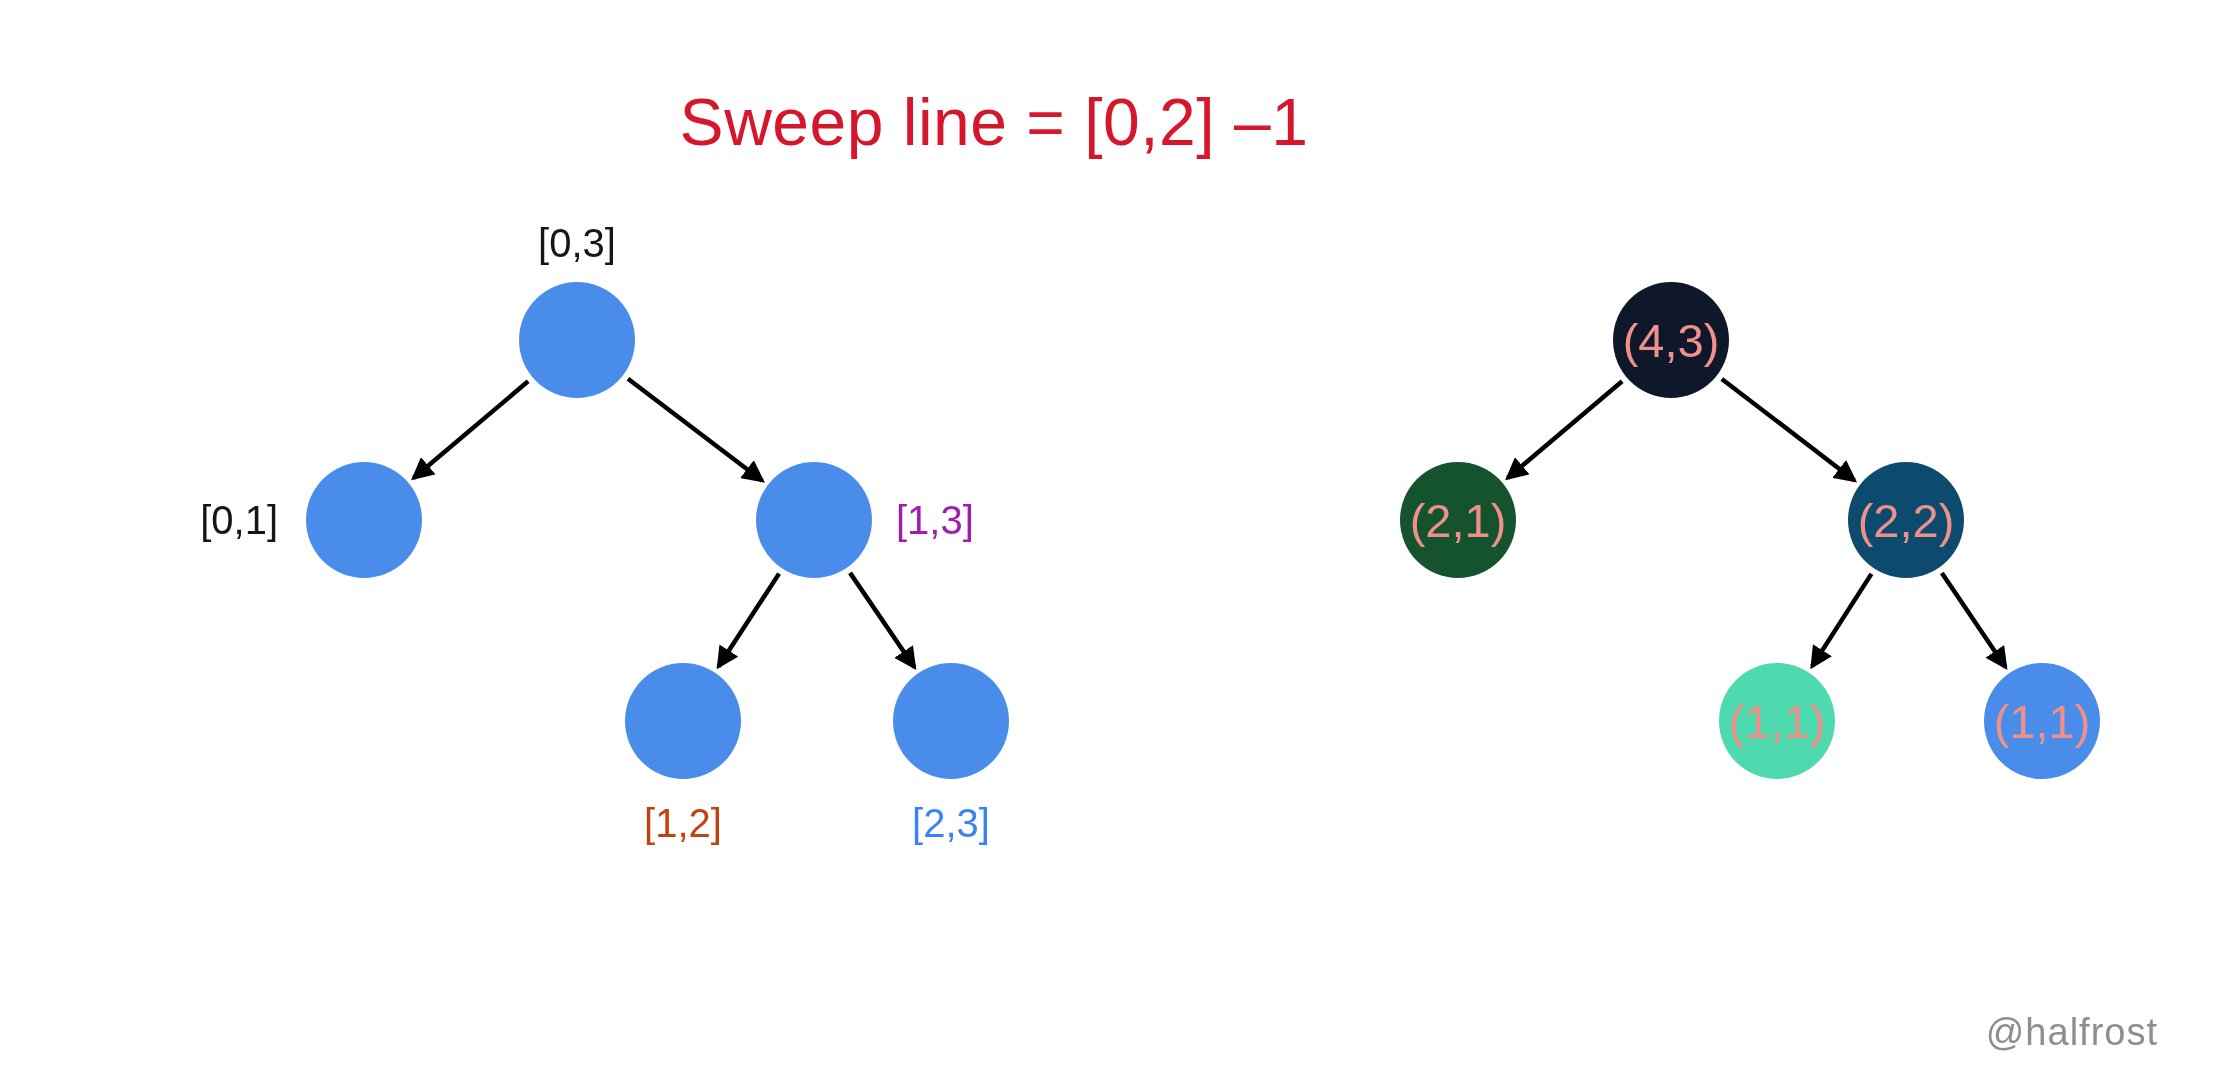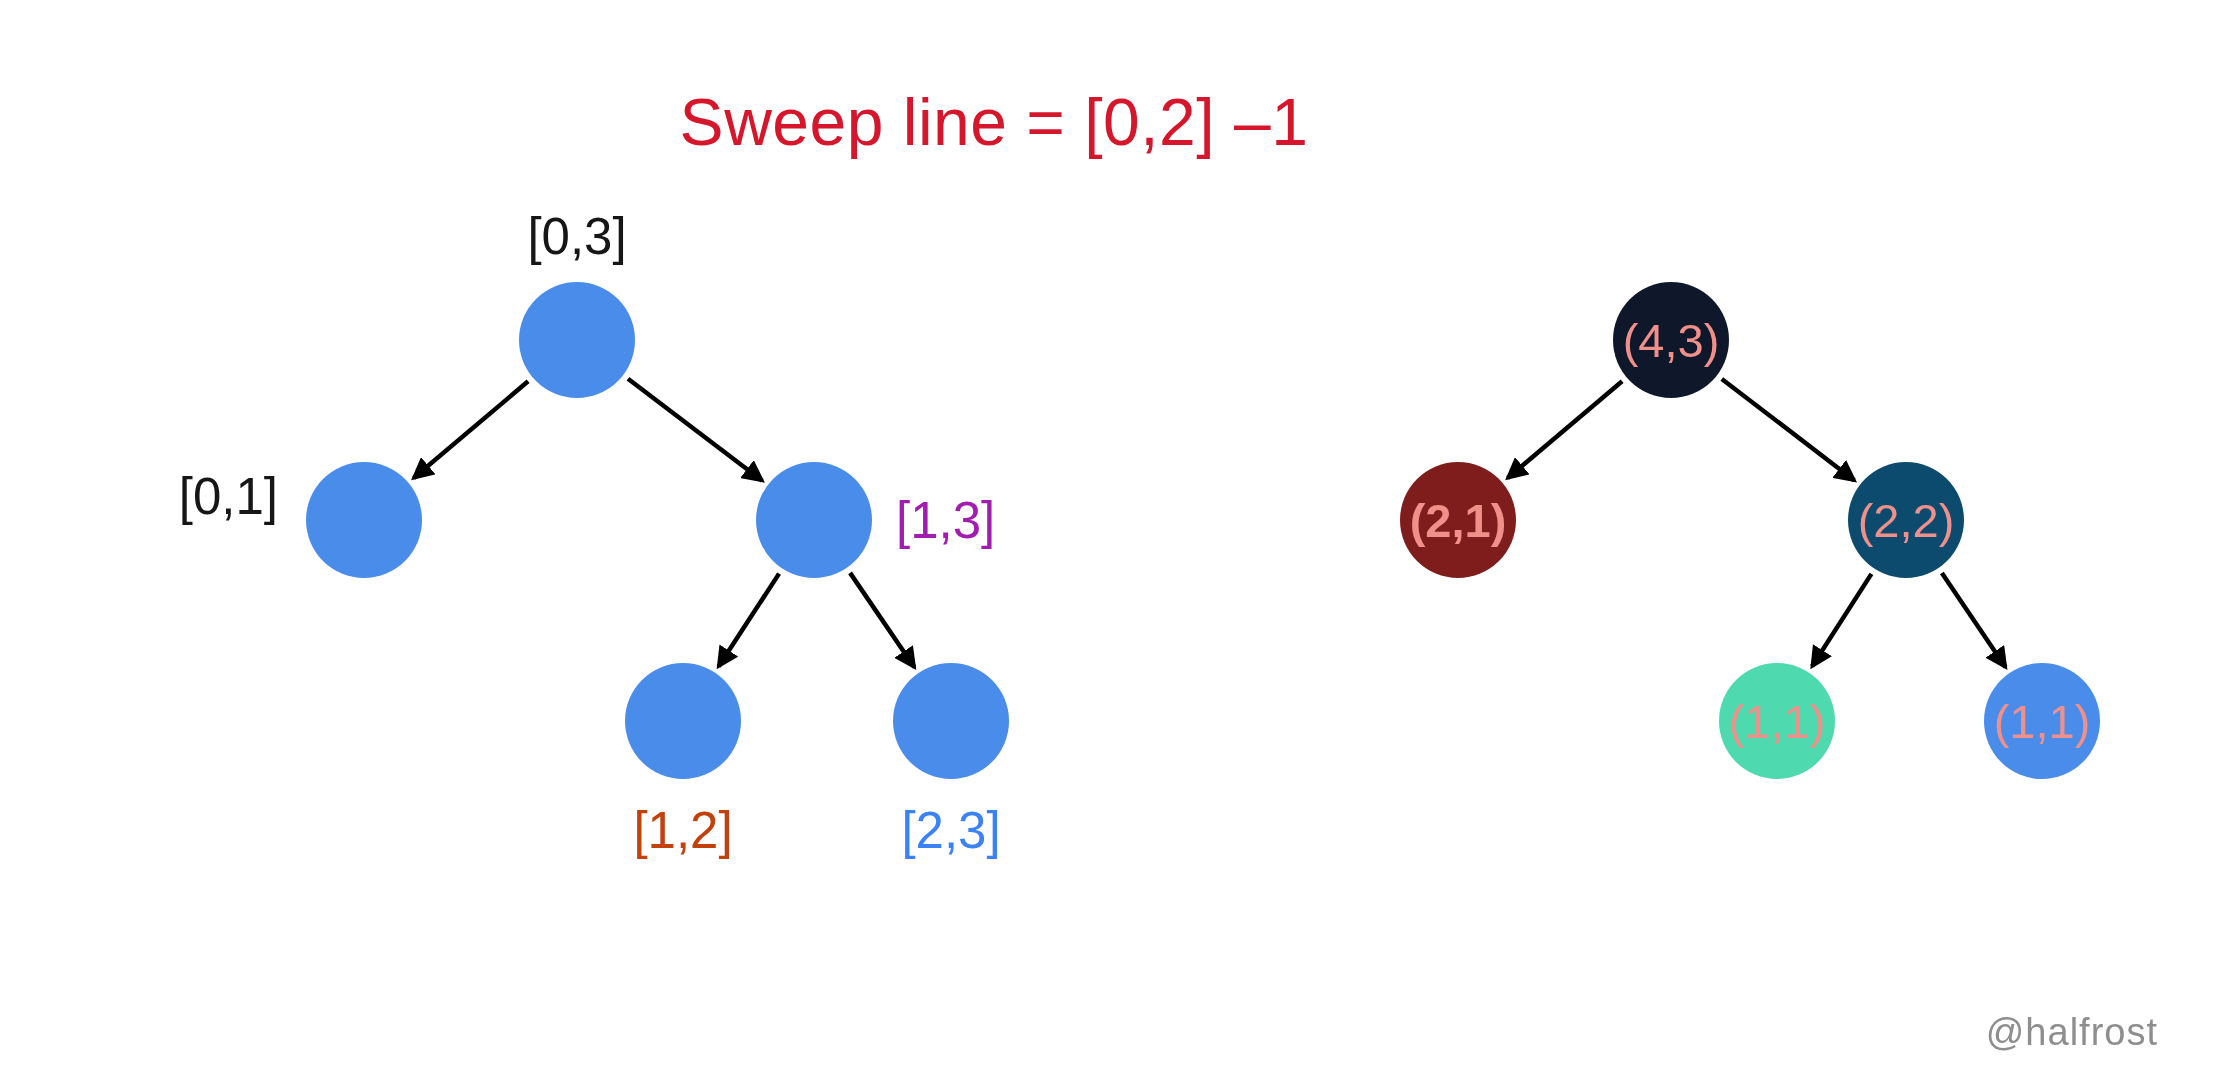--- a/index.html
+++ b/index.html
@@ -49,21 +49,21 @@
     display: flex;
     align-items: center;
     justify-content: center;
   }
   .inner-label {
     font-size: 47px;
     white-space: nowrap;
   }
   .node-label {
     position: absolute;
-    font-size: 51px;
+    font-size: 40px;
     white-space: nowrap;
   }
   .label-top    { transform: translate(-50%, -100%); }
   .label-bottom { transform: translate(-50%, 0); }
   .label-left   { transform: translate(-100%, -50%); }
   .label-right  { transform: translate(0, -50%); }
 </style>
 </head>
 <body style="background: rgb(255, 255, 255);">
 
@@ -81,32 +81,32 @@
     <line x1="850.045392297744" y1="572.884115706909" x2="914.3913984476038" y2="667.2895699851705" stroke="#000000" stroke-width="4.5" marker-end="url(#arrowhead)"></line>
     <line x1="1622.1171723266973" y1="381.30943183659383" x2="1507.646621855698" y2="478.0451082909594" stroke="#000000" stroke-width="4.5" marker-end="url(#arrowhead)"></line>
     <line x1="1721.8082013441049" y1="378.9169201784634" x2="1854.3979205098933" y2="480.4750029437481" stroke="#000000" stroke-width="4.5" marker-end="url(#arrowhead)"></line>
     <line x1="1871.4321545083076" y1="573.8615266963579" x2="1812.1079680775001" y2="666.2968869490114" stroke="#000000" stroke-width="4.5" marker-end="url(#arrowhead)"></line>
     <line x1="1941.8651205869085" y1="573.006538514475" x2="2005.574486903921" y2="667.1652343212363" stroke="#000000" stroke-width="4.5" marker-end="url(#arrowhead)"></line>
   </svg>
 
 <div id="nodes-layer">
     <div class="node-label label-top" style="color: rgb(22, 22, 22); left: 577px; top: 266px;">[0,3]</div>
     <div class="node" style="left: 519px; top: 282px; width: 116px; height: 116px; background: rgb(74, 140, 233);"></div>
-    <div class="node-label label-left" style="color: rgb(22, 22, 22); left: 278px; top: 496px;">[0,1]</div>
+    <div class="node-label label-left" style="color: rgb(22, 22, 22); left: 278px; top: 520px;">[0,1]</div>
     <div class="node" style="left: 306px; top: 462px; width: 116px; height: 116px; background: rgb(74, 140, 233);"></div>
     <div class="node-label label-right" style="color: #a21caf; left: 896px; top: 520px;">[1,3]</div>
     <div class="node" style="left: 756px; top: 462px; width: 116px; height: 116px; background: rgb(74, 140, 233);"></div>
     <div class="node-label label-bottom" style="color: #c2410c; left: 683px; top: 801px;">[1,2]</div>
     <div class="node" style="left: 625px; top: 663px; width: 116px; height: 116px; background: rgb(74, 140, 233);"></div>
     <div class="node-label label-bottom" style="color: #3b82f6; left: 951px; top: 801px;">[2,3]</div>
     <div class="node" style="left: 893px; top: 663px; width: 116px; height: 116px; background: rgb(74, 140, 233);"></div>
     <div class="node" style="left: 1613px; top: 282px; width: 116px; height: 116px; background: #0f172a;">
       <span class="inner-label" style="color: rgb(240, 144, 138);">(4,3)</span>
     </div>
-    <div class="node" style="left: 1400px; top: 462px; width: 116px; height: 116px; background: #7f1d1d; font-weight: bold;">
+    <div class="node" style="left: 1400px; top: 462px; width: 116px; height: 116px; background: #14532d;">
       <span class="inner-label" style="color: rgb(240, 144, 138);">(2,1)</span>
     </div>
     <div class="node" style="left: 1848px; top: 462px; width: 116px; height: 116px; background: #0c4a6e;">
       <span class="inner-label" style="color: rgb(240, 144, 138);">(2,2)</span>
     </div>
     <div class="node" style="left: 1719px; top: 663px; width: 116px; height: 116px; background: rgb(79, 217, 174);">
       <span class="inner-label" style="color: rgb(240, 144, 138);">(1,1)</span>
     </div>
     <div class="node" style="left: 1984px; top: 663px; width: 116px; height: 116px; background: rgb(74, 140, 233);">
       <span class="inner-label" style="color: rgb(240, 144, 138);">(1,1)</span>

